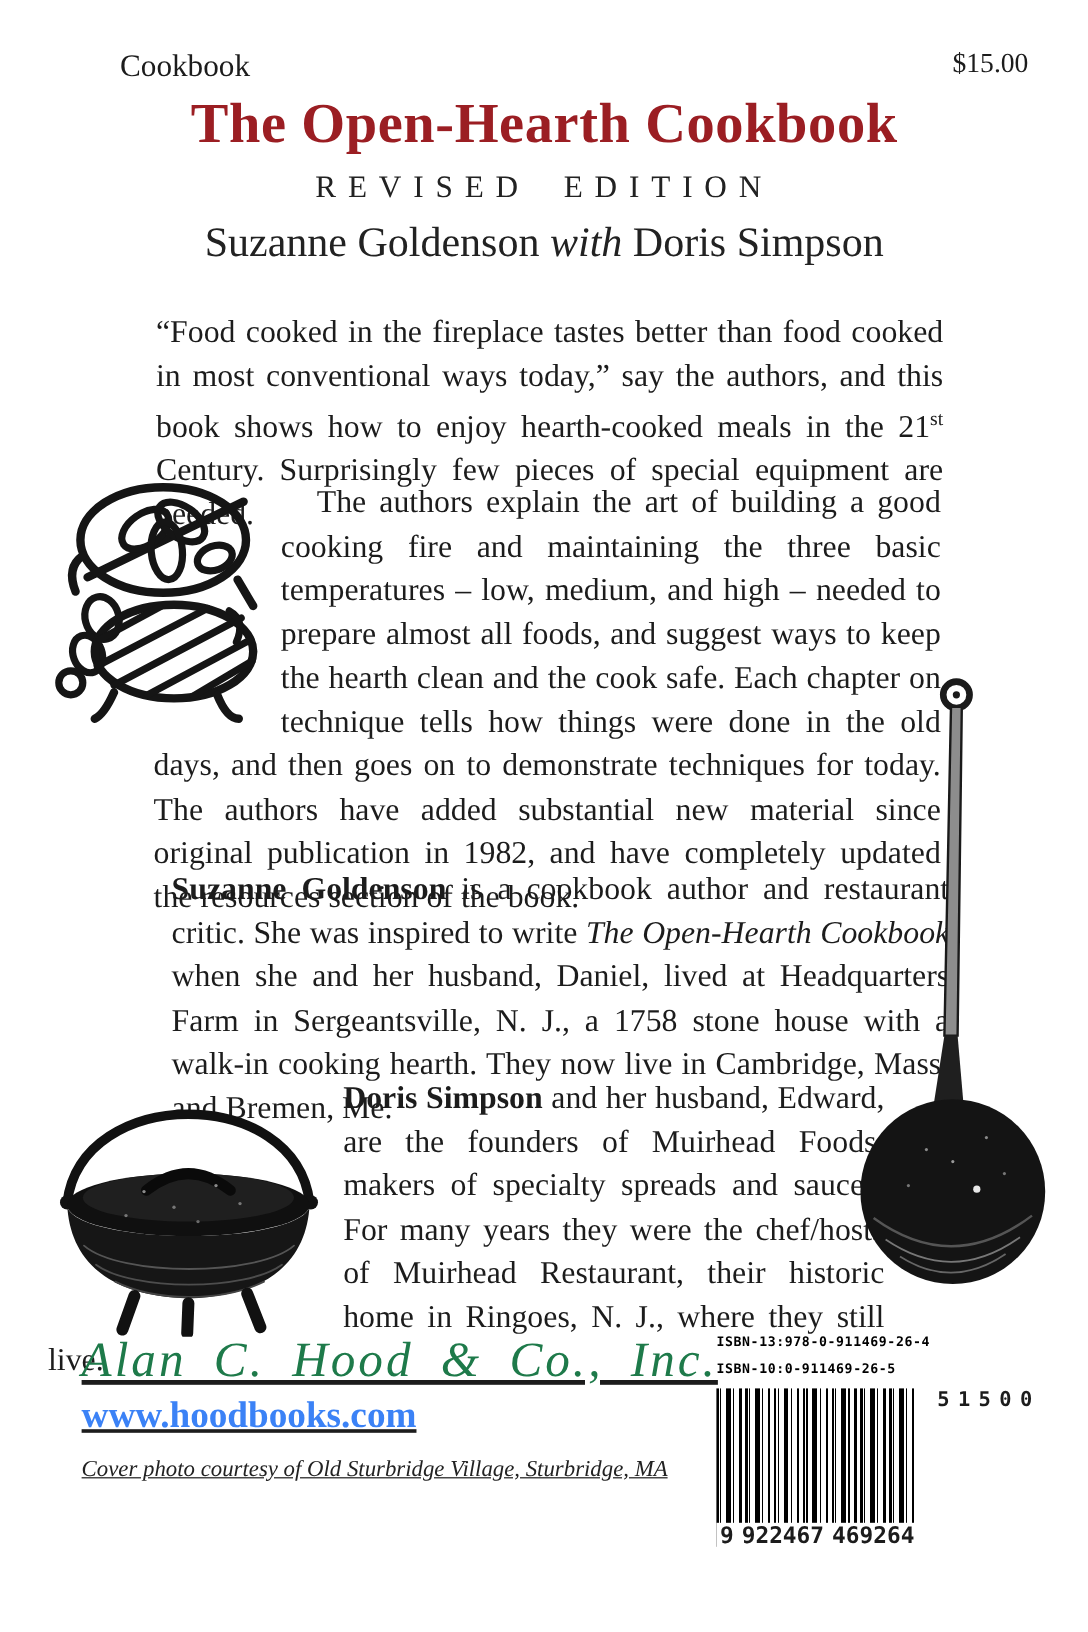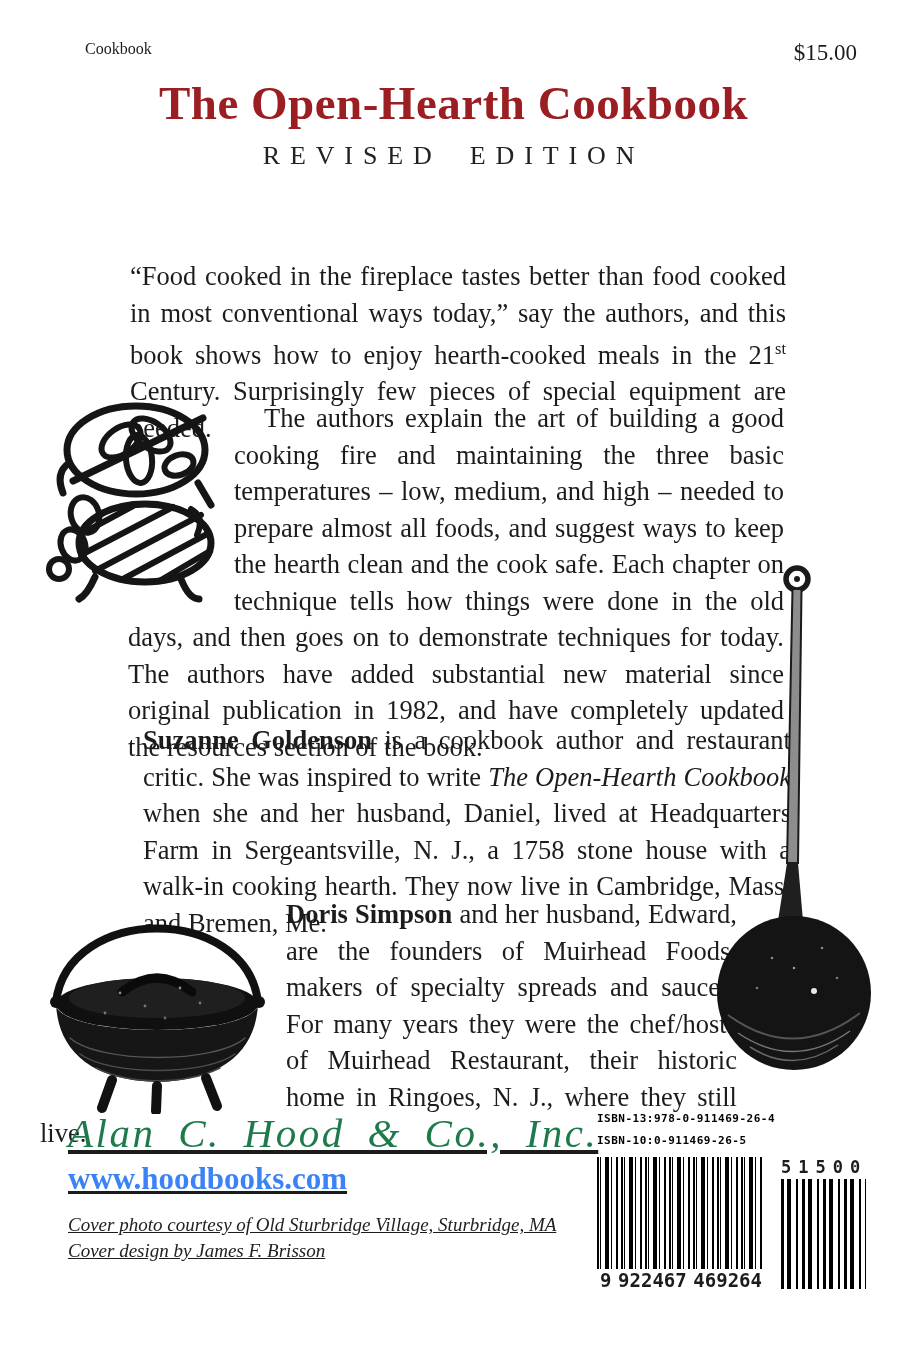--- a/index.html
+++ b/index.html
@@ -3,21 +3,21 @@
 <meta charset="utf-8">
 <style>
   html,body{margin:0;padding:0;background:#ffffff;}
   .page{
     position:relative; width:907px; height:1360px; margin:0 auto;
     background:#ffffff; overflow:hidden;
     font-family:"Liberation Serif","DejaVu Serif",serif;
     color:#1c1c1c;
   }
   
-  .hdr-cat{position:absolute; top:40px; left:85px; font-size:16px;}
+  .hdr-cat{position:absolute; top:40px; left:100px; font-size:26px;}
   .hdr-price{position:absolute; top:40px; right:50px; font-size:23px;}
   
   .title-block{position:absolute; top:74px; left:0; right:0; text-align:center;}
   .book-title{margin:0; font-size:47px; font-weight:bold; color:#9b1e23; letter-spacing:0.5px; line-height:58px;}
   .edition{margin-top:9px; font-size:26px; letter-spacing:0.38em; word-spacing:0.45em; color:#222;}
   .author-line{margin-top:11px; font-size:35px; color:#222;}
   .author-line .w{font-style:italic;}
   
   .para{font-size:26.5px; line-height:36.5px; text-align:justify; color:#1c1c1c;}
   .p1{position:absolute; top:258px; left:130px; width:656px;}
@@ -50,40 +50,41 @@
     background-image:repeating-linear-gradient(90deg,
       #000 0,#000 2px,#fff 2px,#fff 3px,
       #000 3px,#000 4px,#fff 4px,#fff 8px,
       #000 8px,#000 12px,#fff 12px,#fff 14px,
       #000 14px,#000 15px,#fff 15px,#fff 19px,
       #000 19px,#000 21px,#fff 21px,#fff 24px);
   }
   .ean-digits{position:absolute; left:0; right:0; bottom:-2px; display:flex; justify-content:space-between;
     font-family:"DejaVu Sans Mono",monospace; font-weight:bold; font-size:19px;}
   .ean-digits span{background:#fff; padding:0 3px;}
-  .addon-barcode{width:85px; margin-left:16px; display:flex; flex-direction:column;}
+  .addon-barcode{width:85px; margin-left:16px; display:flex; flex-direction:row;}
   .addon-digits{font-family:"DejaVu Sans Mono",monospace; font-weight:bold; font-size:17px; letter-spacing:7px; text-align:center; white-space:nowrap; height:22px;}
   .addon-bars{flex:1;
     background-image:repeating-linear-gradient(90deg,
       #000 0,#000 3px,#fff 3px,#fff 6px,
       #000 6px,#000 10px,#fff 10px,#fff 15px,
       #000 15px,#000 17px,#fff 17px,#fff 21px);
   }
 </style>
 </head>
 <body>
 
 <div class="page">
 
   <div class="hdr-cat">Cookbook</div>
   <div class="hdr-price">$15.00</div>
 
   <div class="title-block">
     <h1 class="book-title">The Open-Hearth Cookbook</h1>
     <div class="edition">REVISED EDITION</div>
+    <div class="author-line"><span>Suzanne Goldenson </span><span class="w">with</span><span> Doris Simpson</span></div>
   </div>
 
   <div class="para p1">
     <p><span>“Food cooked in the fireplace tastes better than food cooked in most conventional ways today,” say the authors, and this book shows how to enjoy hearth-cooked meals in the 21</span><sup>st</sup><span> Century. Surprisingly few pieces of special equipment are needed.</span></p>
   </div>
 
   <svg class="trivets-svg" width="205" height="210" viewBox="0 0 205 210" fill="none" stroke="#151515" stroke-linecap="round">
 
     <ellipse cx="103" cy="57" rx="69" ry="44" stroke-width="7"></ellipse>
     <line x1="40" y1="88" x2="170" y2="25" stroke-width="7"></line>
@@ -160,21 +161,20 @@
     <circle cx="45" cy="425" r="1.3" fill="#777"></circle>
       <circle cx="125" cy="415" r="1.3" fill="#777"></circle>
     <circle cx="82" cy="405" r="1.3" fill="#999"></circle>
   </svg>
 
   <div class="publisher">
     <div class="pub-name">Alan C. Hood &amp; Co., Inc.</div>
     <div class="pub-web">www.hoodbooks.com</div>
     <div class="pub-credits">
       <div>Cover photo courtesy of Old Sturbridge Village, Sturbridge, MA</div>
-      <div>Cover design by James F. Brisson</div>
     </div>
   </div>
 
   <div class="barcode-block">
     <div class="isbn-line">ISBN-13:978-0-911469-26-4</div>
     <div class="isbn-line">ISBN-10:0-911469-26-5</div>
     <div class="bars-row">
       <div class="main-barcode">
         <div class="bars"></div>
         <div class="ean-digits">

